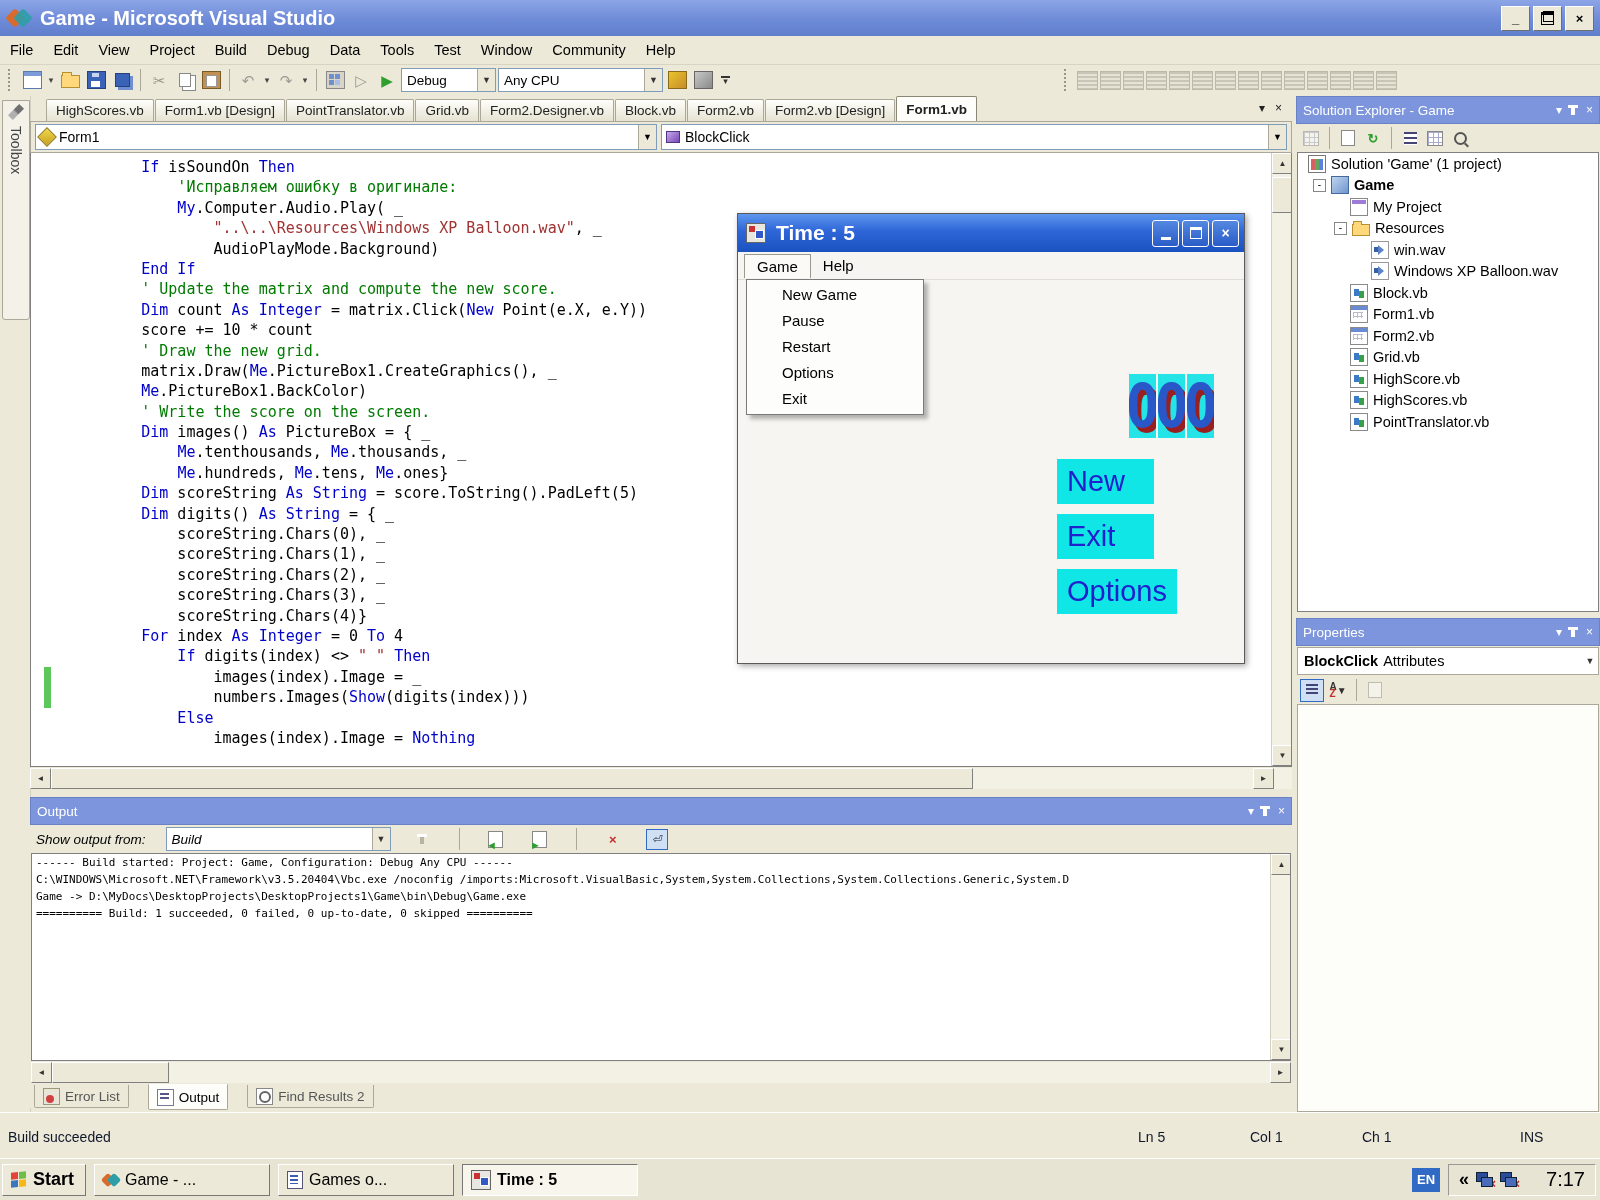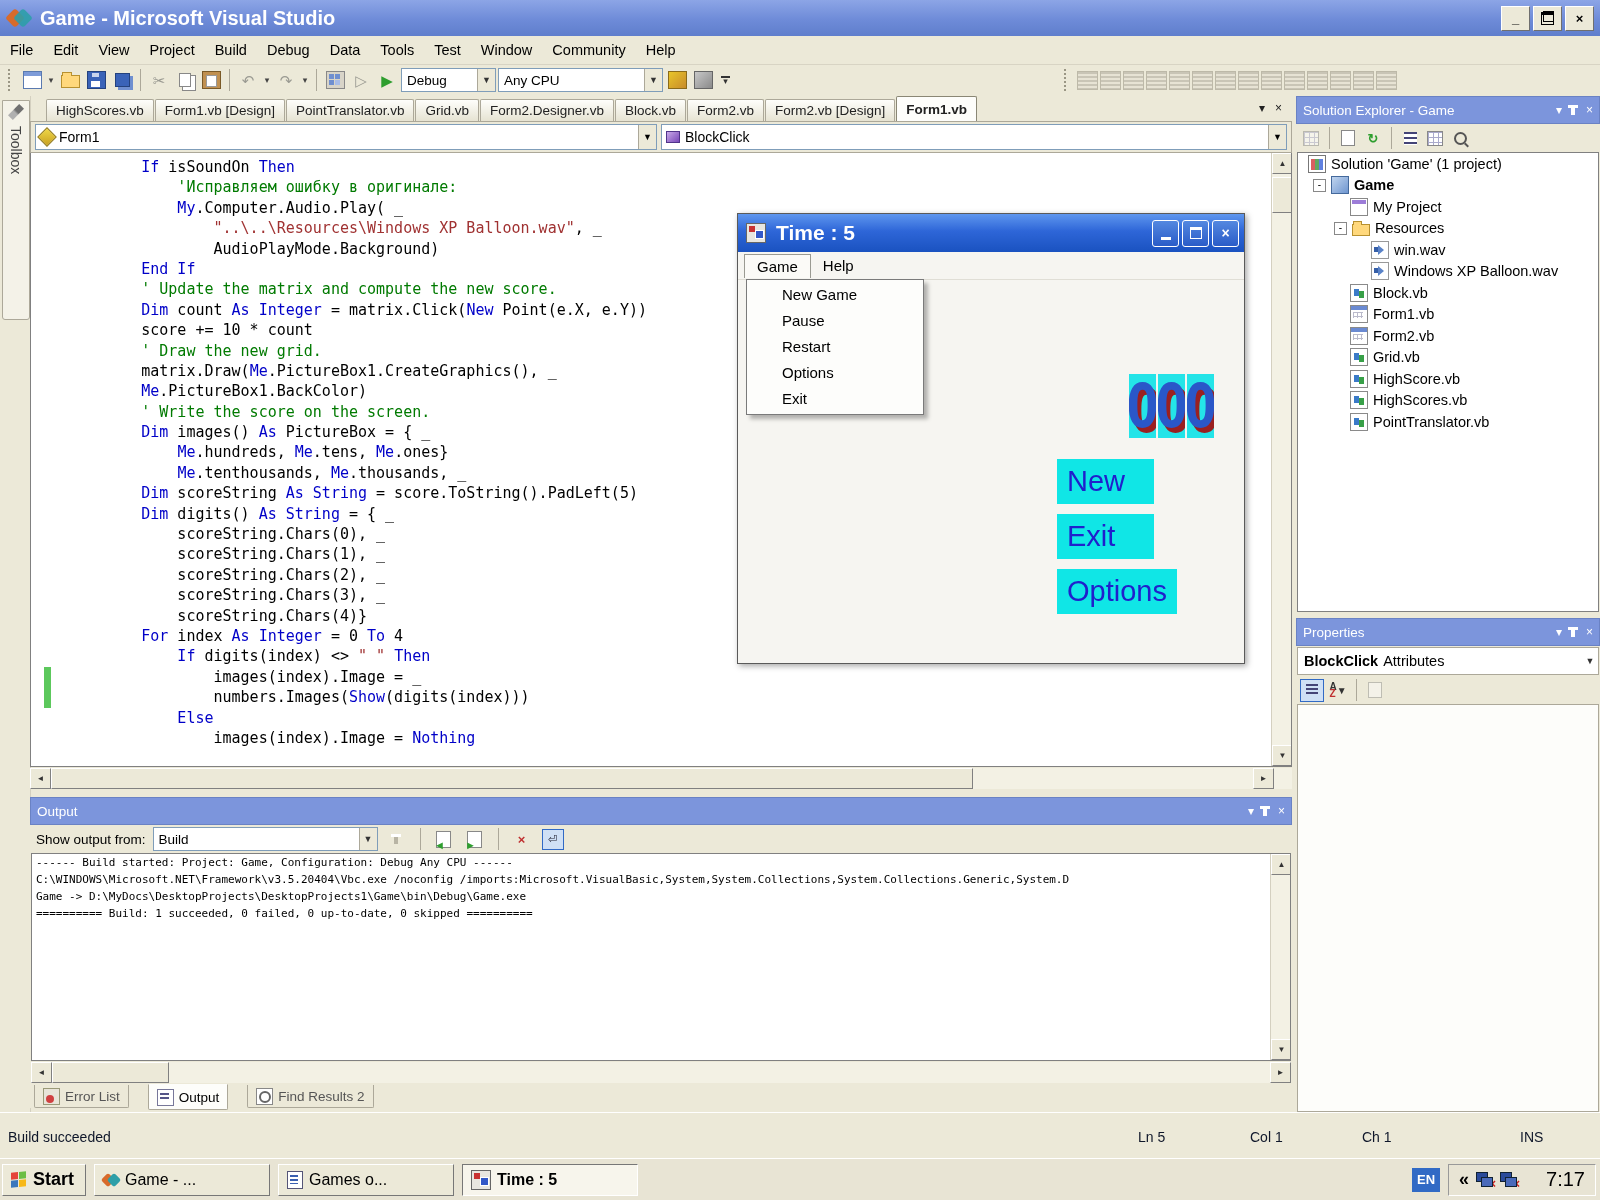--- a/index.html
+++ b/index.html
@@ -159,21 +159,21 @@
   #propobj{height:26px;background:#fff;border:1px solid #ACA899;margin:1px;display:flex;align-items:center;
     font-size:14.5px;padding-left:6px;gap:5px;}
   #propobj .dd{margin-left:auto;width:16px;text-align:center;font-size:9px;color:#333;}
   .cat-ic{width:22px;height:21px;border:1px solid #316AC5;background:#CFE0F5;display:flex;align-items:center;justify-content:center;}
   .cat-ic .bx{width:12px;height:12px;background:repeating-linear-gradient(180deg,#447 0 2px,#CFE0F5 2px 4px);}
   .az-ic{font-size:10px;font-weight:bold;color:#333;display:flex;flex-direction:column;line-height:7px;}
   #propgrid{height:406px;background:#FDFDFA;border:1px solid #ACA899;margin:0 1px;}
 
   
   #outputpanel{left:30px;top:797px;width:1262px;height:311px;background:#ECE9D8;}
-  #outtoolbar{height:28px;display:flex;align-items:center;font-size:13.5px;gap:7px;padding-left:6px;}
+  #outtoolbar{height:28px;display:flex;align-items:center;font-size:13.5px;gap:20px;padding-left:6px;font-style:italic;}
   #outtext{height:206px;background:#fff;border:1px solid #808080;margin:0 1px;overflow:hidden;position:relative;}
   .oline{font-family:"DejaVu Sans Mono",monospace;font-size:11px;line-height:17px;white-space:pre;color:#000;padding-left:4px;}
   #outhscroll{height:21px;background:#F3F1E4;margin:1px 1px 0 1px;display:flex;align-items:center;position:relative;}
   #outtabs{height:26px;display:flex;align-items:flex-start;padding-left:4px;gap:19px;margin-top:2px;}
   .otab{height:22px;display:flex;align-items:center;gap:5px;padding:0 8px;font-size:13.5px;color:#555;
     background:#ECE9D8;border:1px solid #ACA899;border-top:none;border-radius:0 0 2px 2px;}
   .otab.active{background:#FDFDFA;color:#000;border-top:1px solid #FDFDFA;margin-top:-1px;height:24px;}
   .oti{width:15px;height:15px;position:relative;flex:none;}
   .oti-el{background:#E8E4D8;border:1px solid #997;}
   .oti-el::after{content:"";position:absolute;left:2px;bottom:1px;width:8px;height:8px;background:#D04040;border-radius:50%;}
@@ -418,25 +418,25 @@
         <div class="cline">
           <div class="cmargin"></div>
           <pre class="ctext"><span class="cmt">        ' Write the score on the screen.</span></pre>
         </div>
         <div class="cline">
           <div class="cmargin"></div>
           <pre class="ctext"><span class="kw">        Dim</span><span class="txt"> images() </span><span class="kw">As</span><span class="txt"> PictureBox = { _</span></pre>
         </div>
         <div class="cline">
           <div class="cmargin"></div>
+          <pre class="ctext"><span class="txt">            </span><span class="kw">Me</span><span class="txt">.tenthousands, </span><span class="kw">Me</span><span class="txt">.thousands, _</span></pre>
+        </div>
+        <div class="cline">
+          <div class="cmargin"></div>
           <pre class="ctext"><span class="txt">            </span><span class="kw">Me</span><span class="txt">.hundreds, </span><span class="kw">Me</span><span class="txt">.tens, </span><span class="kw">Me</span><span class="txt">.ones}</span></pre>
-        </div>
-        <div class="cline">
-          <div class="cmargin"></div>
-          <pre class="ctext"><span class="txt">            </span><span class="kw">Me</span><span class="txt">.tenthousands, </span><span class="kw">Me</span><span class="txt">.thousands, _</span></pre>
         </div>
         <div class="cline">
           <div class="cmargin"></div>
           <pre class="ctext"><span class="kw">        Dim</span><span class="txt"> scoreString </span><span class="kw">As</span><span class="txt"> </span><span class="kw">String</span><span class="txt"> = score.ToString().PadLeft(5)</span></pre>
         </div>
         <div class="cline">
           <div class="cmargin"></div>
           <pre class="ctext"><span class="kw">        Dim</span><span class="txt"> digits() </span><span class="kw">As</span><span class="txt"> </span><span class="kw">String</span><span class="txt"> = { _</span></pre>
         </div>
         <div class="cline">

